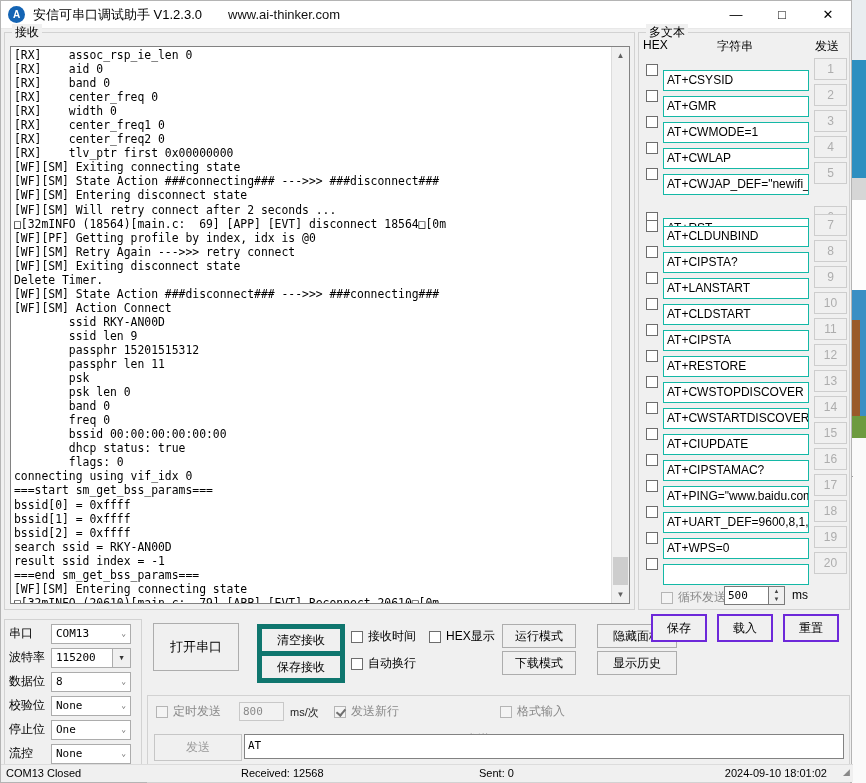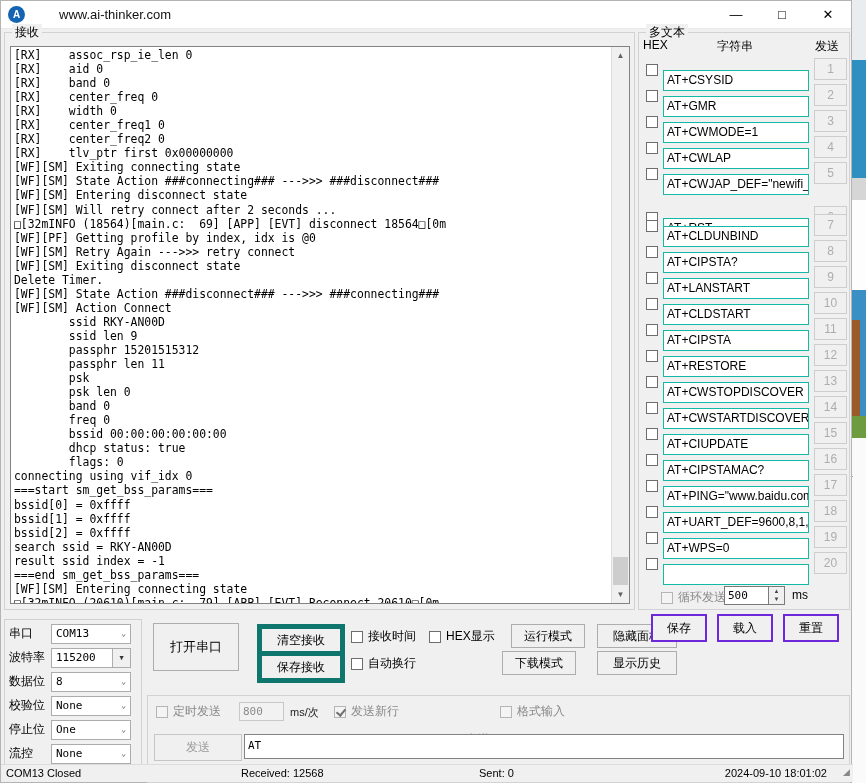--- a/index.html
+++ b/index.html
@@ -252,20 +252,21 @@
     <span>/i</span>
     <span>a</span>
     <span>打</span>
   </div>
 </div>
 
 <div id="app-window">
 
   <div id="title-bar">
     <div id="app-logo">A</div>
+    <div id="title-text">安信可串口调试助手 V1.2.3.0</div>
     <div id="title-url">www.ai-thinker.com</div>
     <div id="win-controls">
       <div class="win-btn">—</div>
       <div class="win-btn">□</div>
       <div class="win-btn">✕</div>
     </div>
   </div>
 
   <div class="group" id="recv-group">
     <div class="group-title">接收</div>
@@ -377,21 +378,21 @@
   </div>
   <div class="chk" style="left:428px;top:627px;">
     <span class="chkbox"></span>
     <span>HEX显示</span>
   </div>
   <div class="chk" style="left:350px;top:654px;">
     <span class="chkbox"></span>
     <span>自动换行</span>
   </div>
 
-  <div class="mbtn" style="left:501px;top:623px;width:72px;height:22px;margin-left:9px;">运行模式</div>
+  <div class="mbtn" style="left:501px;top:623px;width:72px;height:22px;">运行模式</div>
   <div class="mbtn" style="left:501px;top:650px;width:72px;height:22px;">下载模式</div>
   <div class="mbtn" style="left:596px;top:623px;width:78px;height:22px;">隐藏面板</div>
   <div class="mbtn" style="left:596px;top:650px;width:78px;height:22px;">显示历史</div>
 
   <div class="group" id="send-group">
     <div class="chk disabled" style="left:8px;top:7px;">
       <span class="chkbox"></span>
       <span>定时发送</span>
     </div>
     <div id="timed-value">800</div>

